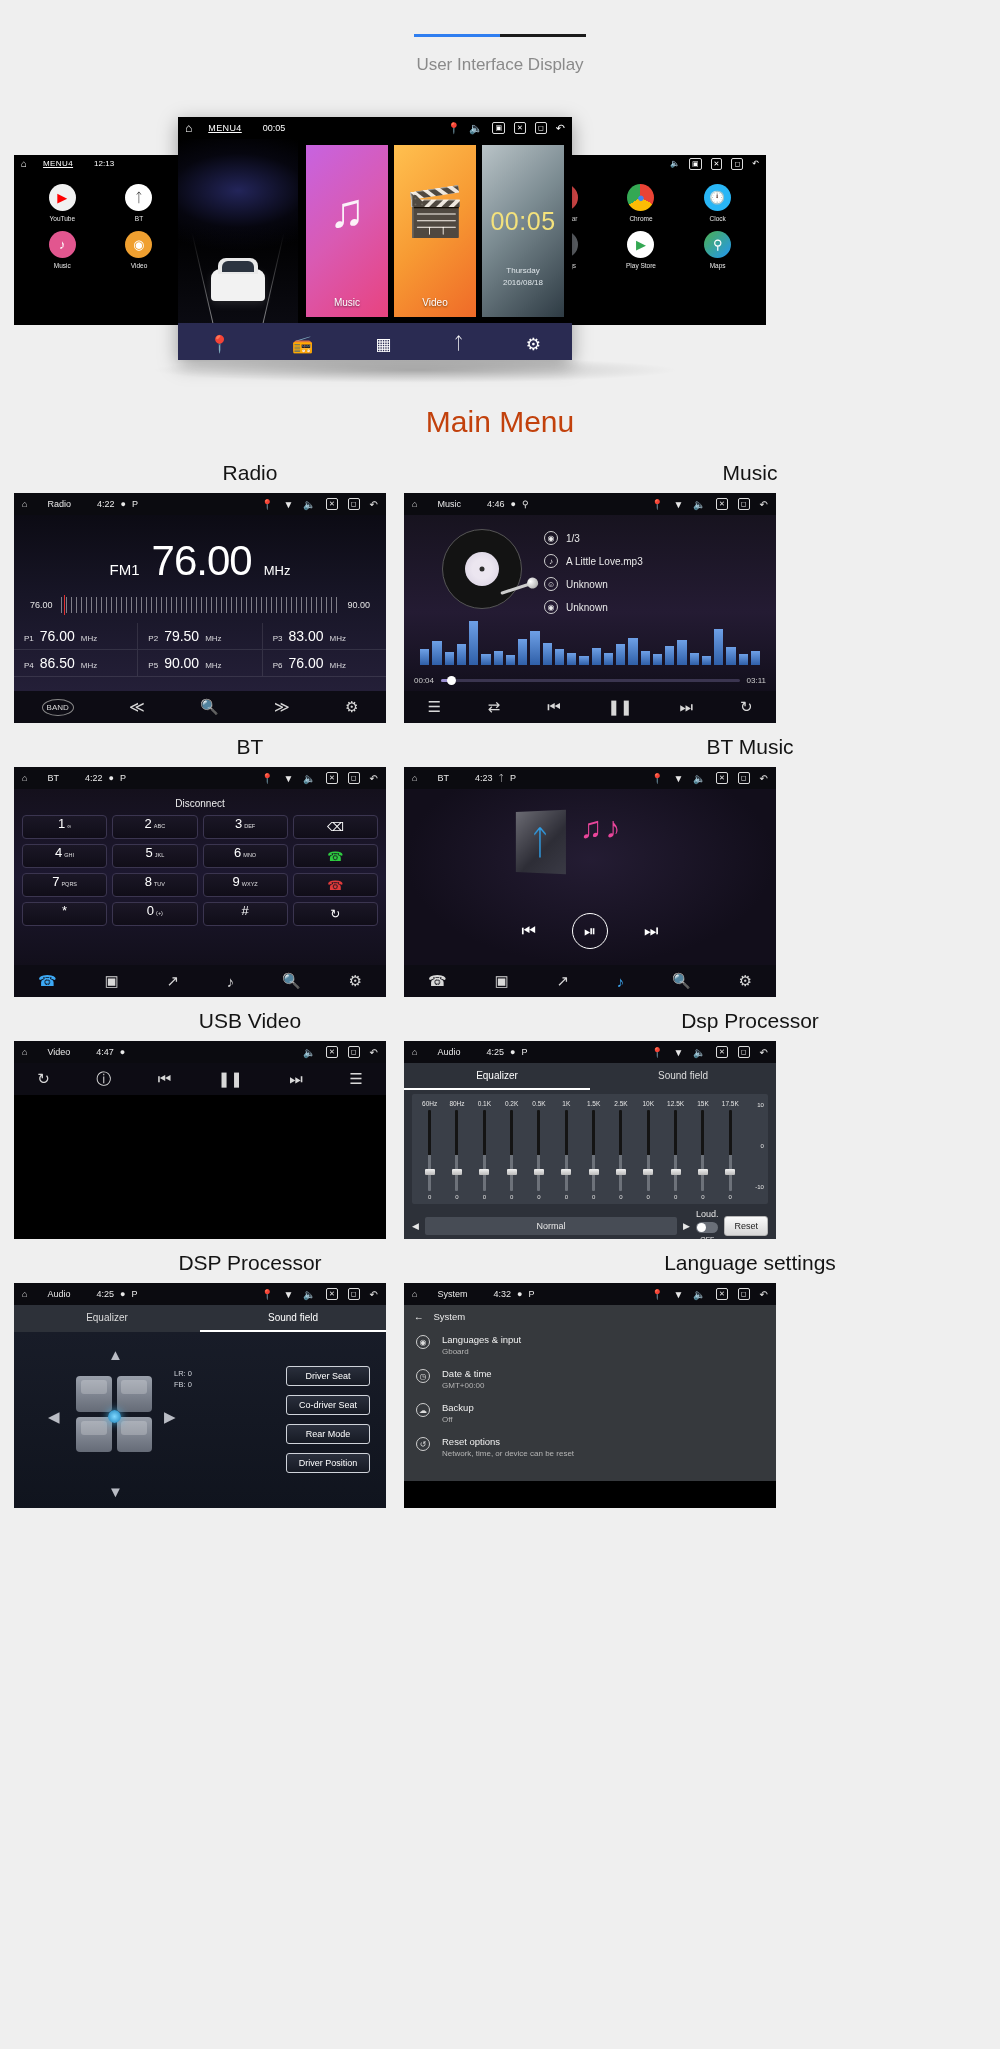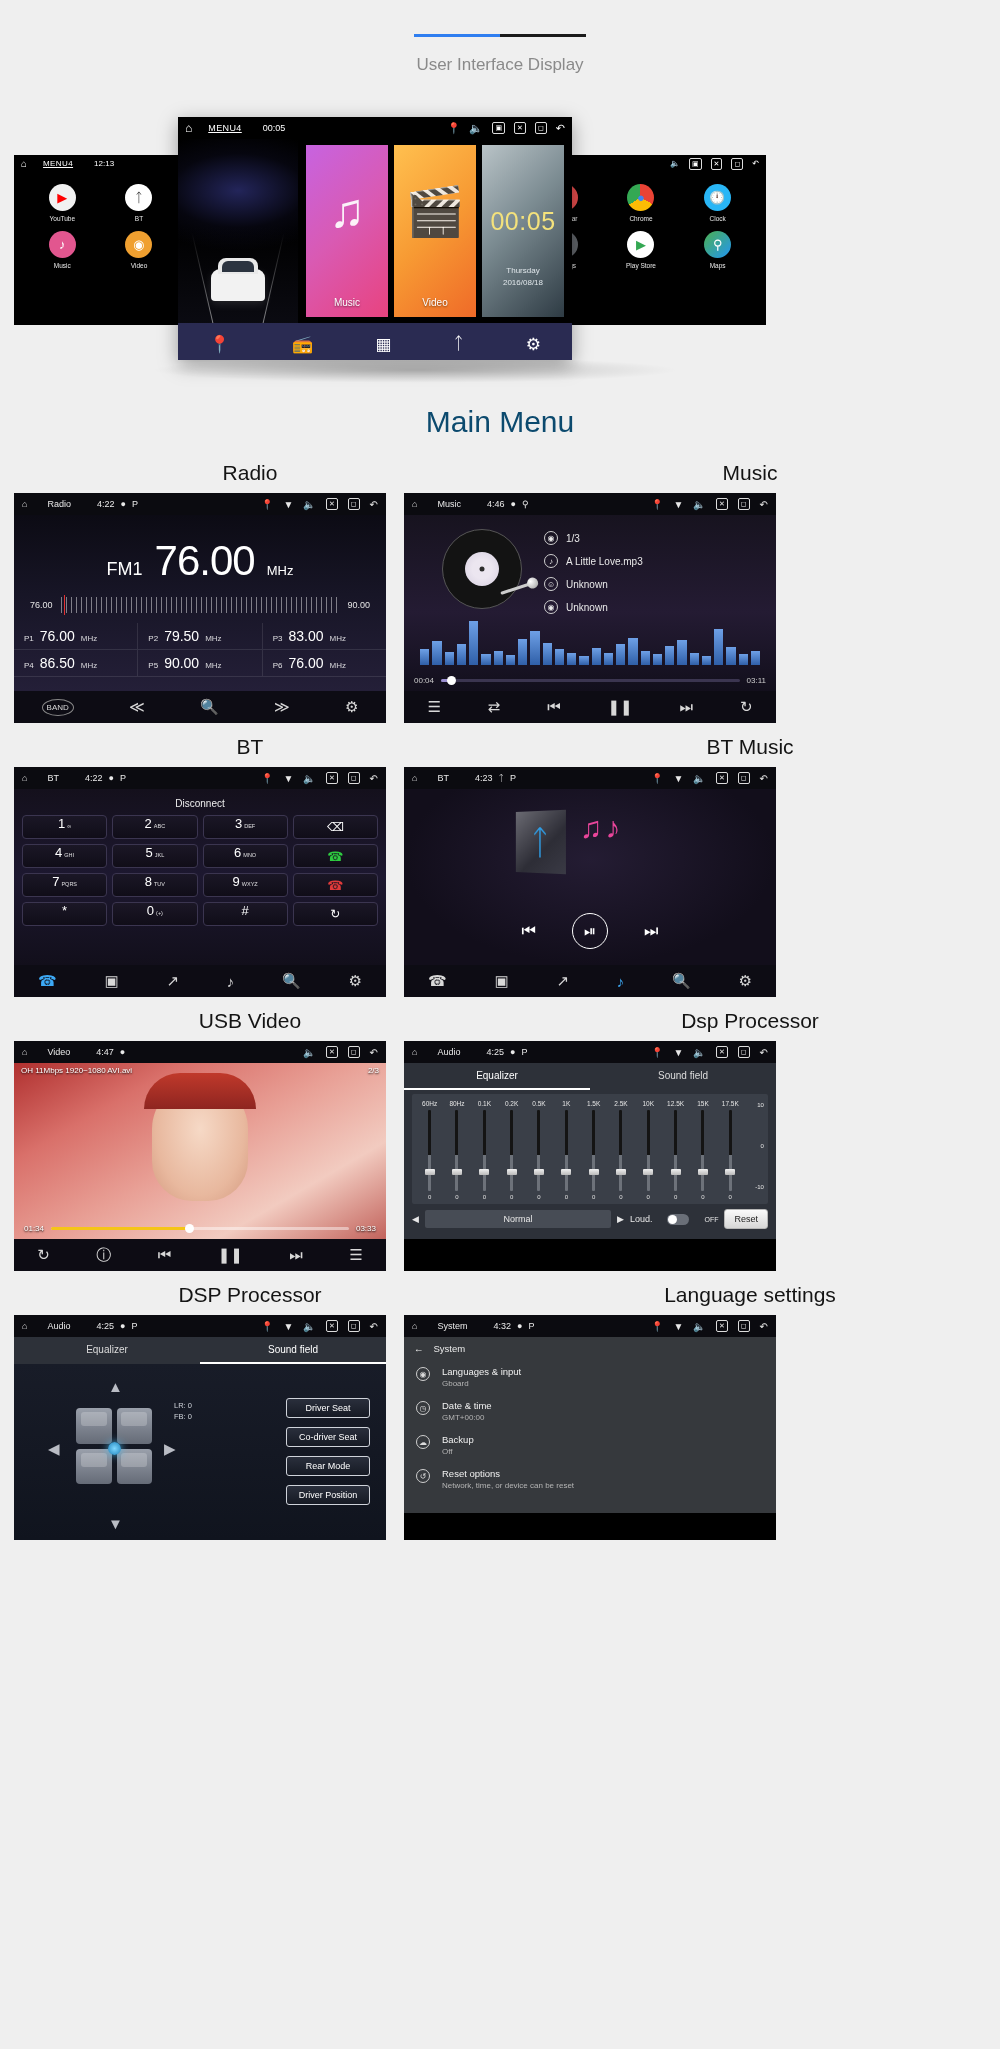--- a/index.html
+++ b/index.html
@@ -73,40 +73,40 @@
   .tile-glyph{ position:absolute; top:22%; left:0; right:0; text-align:center; font-size:48px; color:#fff; opacity:.92;}
   .clock-num{ position:absolute; top:36%; left:0; right:0; text-align:center;
               font-size:25px; color:#f4e27c; letter-spacing:.5px; font-weight:400; }
   .clock-date{ position:absolute; bottom:28px; left:0; right:0; text-align:center;
                color:#dfe6ea; font-size:8px; line-height:12px; }
 
   .center-dock{ height:42px; background:#2a2b52; display:flex; align-items:center;
                 justify-content:space-around; color:#fff; font-size:17px; }
 
   
-  .sec-title{ text-align:center; font-size:30px; color:#0c4a6e; font-weight:400; margin:18px 0 10px; }
+  .sec-title{ text-align:center; font-size:30px; color:#c2410c; font-weight:400; margin:18px 0 10px; }
   .title-row{ display:flex; }
   .title-row > div{ flex:1; text-align:center; font-size:21px; color:#141414; padding:12px 0 8px; }
 
   
   .grid2{ display:flex; gap:18px; padding:0 14px; }
   .screen{ width:372px; background:#000; overflow:hidden; position:relative; }
   .scr-status{
     height:22px; background:#0b0b10; display:flex; align-items:center; gap:6px;
     padding:0 8px; color:#e9e9e9; font-size:9px;
   }
   .scr-status .s-title{ margin-left:14px; font-weight:400; }
   .scr-status .s-time{ margin-left:20px; }
   .scr-status .s-right{ margin-left:auto; display:flex; gap:10px; align-items:center; font-size:10px;}
   .ic-box{ border:1.2px solid #dcdcdc; padding:0 2px; border-radius:2px; font-size:7px; line-height:10px;}
 
   
   .radio-body{ height:176px; background:linear-gradient(to bottom,#0c0b14 0%,#171526 45%,#241f38 100%); position:relative; }
   .radio-freq{ display:flex; align-items:baseline; justify-content:center; padding-top:22px; gap:12px; color:#fff; }
-  .radio-band{ font-size:18px; }
+  .radio-band{ font-size:15px; }
   .radio-num{ font-size:42px; font-weight:300; letter-spacing:-1px; }
   .radio-mhz{ font-size:13px; }
   .radio-scale{ margin-top:12px; display:flex; align-items:center; gap:8px; padding:0 16px; color:#e4e4e4; font-size:9px;}
   .ruler{ flex:1; height:16px; position:relative;
     background:repeating-linear-gradient(to right, rgba(255,255,255,.45) 0 1px, transparent 1px 5px); }
   .ruler .needle{ position:absolute; left:3px; top:-2px; width:1.5px; height:20px; background:#e03030; }
   .presets{ margin-top:10px; }
   .preset-row{ display:flex; }
   .preset{ flex:1; display:flex; align-items:baseline; gap:6px; padding:5px 10px; color:#fff;
            border-right:1px solid rgba(255,255,255,.10); border-bottom:1px solid rgba(255,255,255,.10);}
@@ -198,21 +198,21 @@
   .eq-hz{ font-size:6.5px; color:#e4e4e4; margin-bottom:3px; }
   .eq-slot{ flex:1; width:3px; background:linear-gradient(to bottom,#141414 0 55%, #6d727a 55% 100%);
             position:relative; border-radius:1px; }
   .eq-knob{ position:absolute; left:50%; transform:translateX(-50%); bottom:16px;
             width:10px; height:6px; background:linear-gradient(to bottom,#f0f0f0,#b9b9b9); border-radius:1px;}
   .eq-val{ font-size:6px; color:#e0e0e0; margin-top:3px; }
   .eq-scale{ width:20px; display:flex; flex-direction:column; justify-content:space-between;
              align-items:flex-end; font-size:6px; color:#e4e4e4; padding:2px 0 10px; }
   .dsp-foot{ display:flex; align-items:center; gap:6px; padding:5px 8px; color:#e7e7e7; font-size:9px;}
   .dsp-sel{ flex:1; background:#474c55; text-align:center; padding:4px 0; border-radius:2px; }
-  .pill{ display:flex; align-items:center; gap:15px; }
+  .pill{ display:flex; align-items:center; gap:3px;flex-direction:column; }
   .toggle{ width:22px; height:11px; border-radius:6px; background:#6a6f78; position:relative; }
   .toggle b{ position:absolute; left:1px; top:1px; width:9px; height:9px; border-radius:50%; background:#fff; }
   .btn-reset{ background:linear-gradient(to bottom,#fafafa,#d7d7d7); color:#222; font-size:9px;
               padding:4px 9px; border-radius:3px; border:1px solid #b6b6b6; }
 
   
   .sf-body{ height:176px; background:linear-gradient(to bottom,#181c28,#10141e); position:relative; }
   .sf-arrow{ position:absolute; color:#b9bcc4; font-size:15px; }
   .sf-seats{ position:absolute; left:62px; top:44px; width:76px; height:76px;
              display:grid; grid-template-columns:1fr 1fr; grid-template-rows:1fr 1fr; gap:5px; }
@@ -689,34 +689,20 @@
       <span class="s-title">Video</span>
       <span class="s-time">4:47</span>
       <span>●</span>
       <span class="s-right">
         <span>🔈</span>
         <span class="ic-box">✕</span>
         <span class="ic-box">◻</span>
         <span>↶</span>
       </span>
     </div>
-    <div class="video-body">
-      <div class="vid-face"></div>
-      <div class="vid-cap"></div>
-      <div class="vid-info">OH 11Mbps 1920~1080 AVI.avi</div>
-      <div class="vid-page">2/3</div>
-      <div class="vid-seek">
-        <span>01:34</span>
-        <span class="vs-track">
-          <i class="vs-fill"></i>
-          <i class="vs-knob"></i>
-        </span>
-        <span>03:33</span>
-      </div>
-    </div>
     <div class="scr-bottom">
       <span>↻</span>
       <span>ⓘ</span>
       <span>⏮</span>
       <span>❚❚</span>
       <span>⏭</span>
       <span>☰</span>
     </div>
   </div>
 

